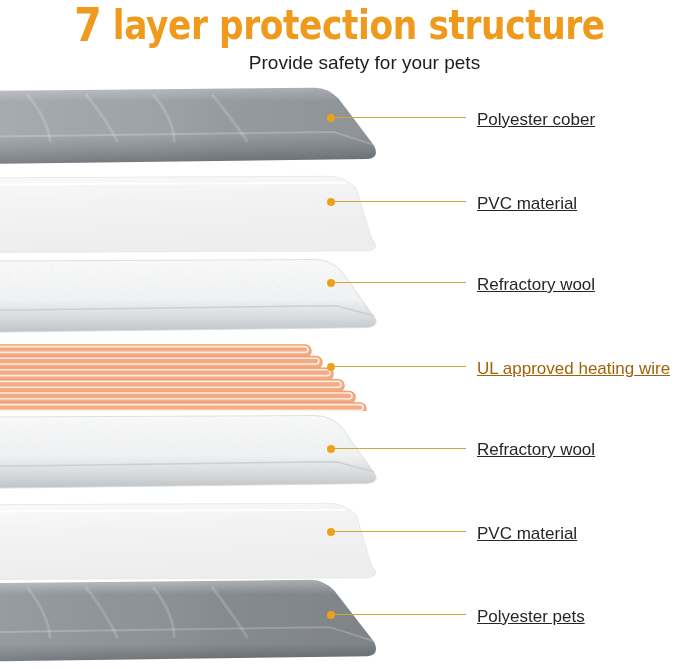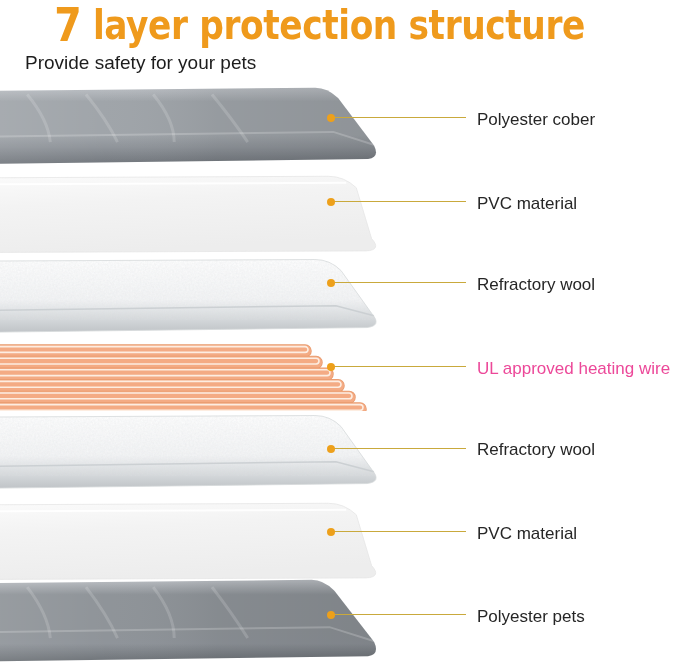--- a/index.html
+++ b/index.html
@@ -16,21 +16,21 @@
     font-family: "Liberation Sans", sans-serif;
   }
 
   
   #header {
     position: absolute;
     left: 0;
     top: 0;
     width: 679px;
     height: 82px;
-    text-align: left;
+    text-align: center;
   }
   #title {
     position: absolute;
     left: 0;
     top: 2px;
     width: 679px;
     color: #ef9a1c;
     font-family: "DejaVu Sans", sans-serif;
     font-size: 41px;
     font-weight: bold;
@@ -94,20 +94,21 @@
   }
 
   
   .lbl {
     position: absolute;
     left: 477px;
     color: #262626;
     font-size: 17px;
     line-height: 20px;
     white-space: nowrap;
+    text-decoration: underline;
   }
 </style>
 </head>
 <body>
 
 <div id="page">
 
   <div id="header">
     <div id="title">
       <span class="seven">7</span><span> layer protection structure</span>
@@ -298,21 +299,21 @@
     <div class="lbl" style="top: 194px; color: rgb(38, 38, 38);">PVC material</div>
     <div class="leader" style="left: 327px; top: 278px; width: 139px;">
       <div class="lline" style="width: 135px; background: rgb(201, 169, 60);"></div>
       <div class="ldot" style="background: rgb(237, 160, 27);"></div>
     </div>
     <div class="lbl" style="top: 275px; color: rgb(38, 38, 38);">Refractory wool</div>
     <div class="leader" style="left: 327px; top: 362px; width: 139px;">
       <div class="lline" style="width: 135px; background: rgb(201, 169, 60);"></div>
       <div class="ldot" style="background: rgb(237, 160, 27);"></div>
     </div>
-    <div class="lbl" style="top: 359px; color: #ec4899;">UL approved heating wire</div>
+    <div class="lbl" style="top: 359px; color: #a16207;">UL approved heating wire</div>
     <div class="leader" style="left: 327px; top: 444px; width: 139px;">
       <div class="lline" style="width: 135px; background: rgb(201, 169, 60);"></div>
       <div class="ldot" style="background: rgb(237, 160, 27);"></div>
     </div>
     <div class="lbl" style="top: 440px; color: rgb(38, 38, 38);">Refractory wool</div>
     <div class="leader" style="left: 327px; top: 527px; width: 139px;">
       <div class="lline" style="width: 135px; background: rgb(201, 169, 60);"></div>
       <div class="ldot" style="background: rgb(237, 160, 27);"></div>
     </div>
     <div class="lbl" style="top: 524px; color: rgb(38, 38, 38);">PVC material</div>

